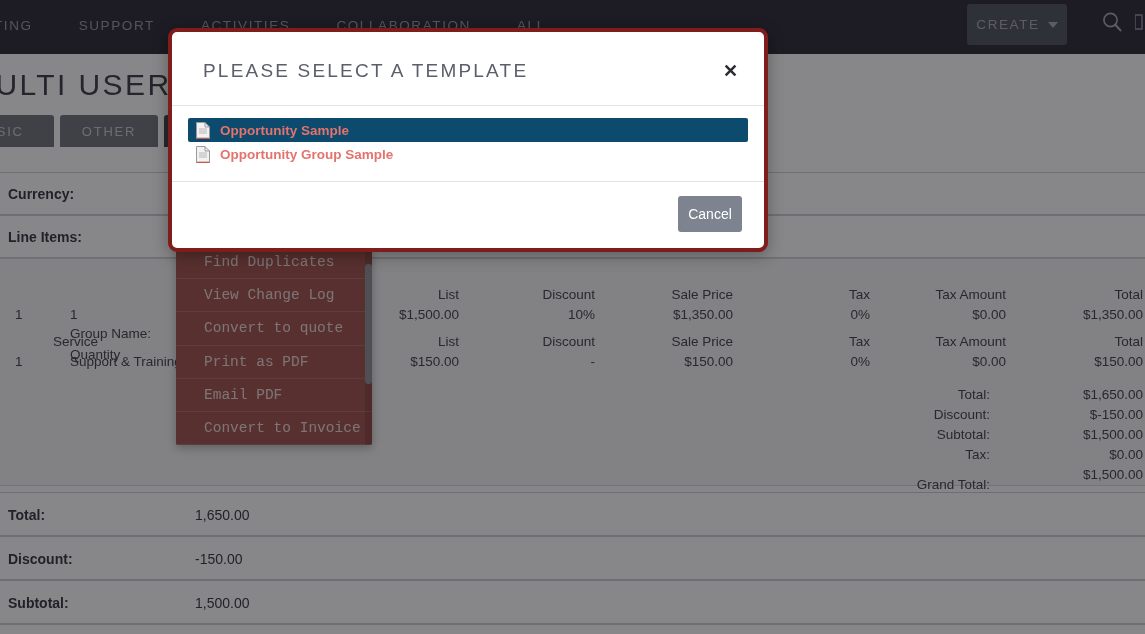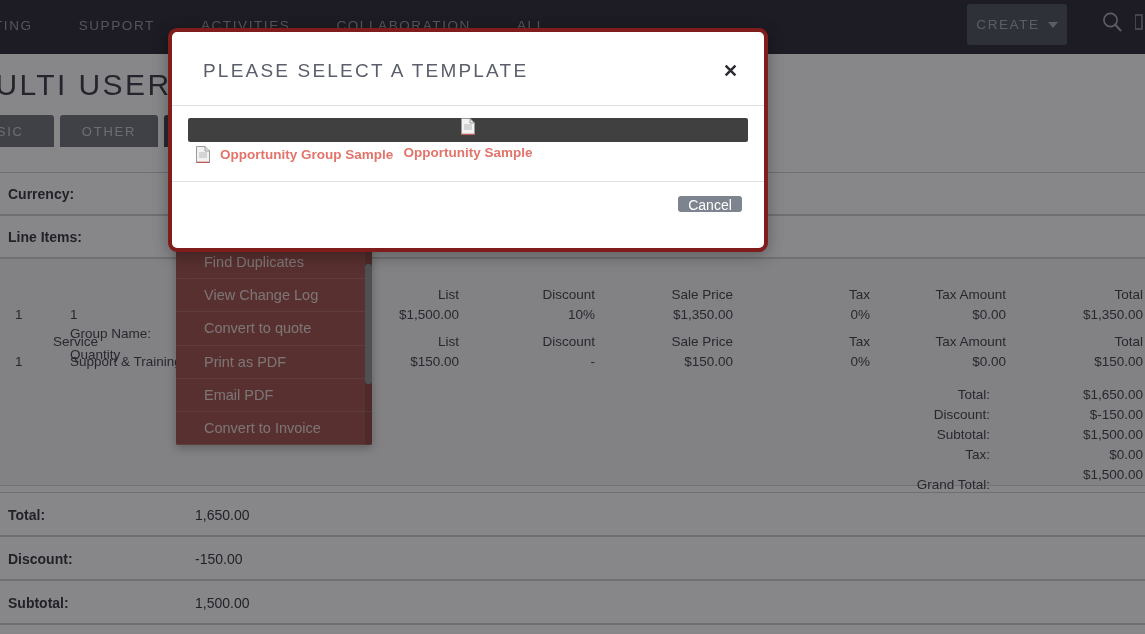--- a/index.html
+++ b/index.html
@@ -174,20 +174,21 @@
   
   .action-menu {
     position: absolute;
     left: 176px; top: 246px;
     width: 196px;
     background: #a0504a;
     border-radius: 2px;
     box-shadow: 0 3px 10px rgba(0,0,0,.28);
     overflow: hidden;
     z-index: 30;
+    font-family: Liberation Mono, monospace;
   }
   .action-item {
     height: 33.2px;
     line-height: 33.2px;
     padding-left: 28px;
     font-size: 14.5px;
     color: #ead9d7;
     border-bottom: 1px solid #b06b66;
     cursor: pointer;
     white-space: nowrap;
@@ -260,36 +261,36 @@
   }
   .tpl-item {
     display: flex;
     align-items: center;
     gap: 10px;
     height: 24px;
     padding: 0 8px;
     cursor: pointer;
     border-radius: 2px;
   }
-  .tpl-item.hl { background: #404040; flex-direction: column; }
+  .tpl-item.hl { background: #0c4a6e; }
   .tpl-label {
     color: #e3736b;
     font-size: 13.5px;
     font-weight: bold;
   }
   .doc-icon { width: 14px; height: 17px; display: block; }
 
   .modal-footer {
     height: 66px;
     position: relative;
   }
   .cancel-btn {
     position: absolute;
     right: 22px; top: 14px;
-    width: 64px; height: 16px;
+    width: 64px; height: 36px;
     background: #7d848f;
     color: #ffffff;
     border: none;
     border-radius: 3px;
     font-size: 14px;
     cursor: pointer;
     font-family: "Liberation Sans", sans-serif;
   }
 </style>
 </head>

